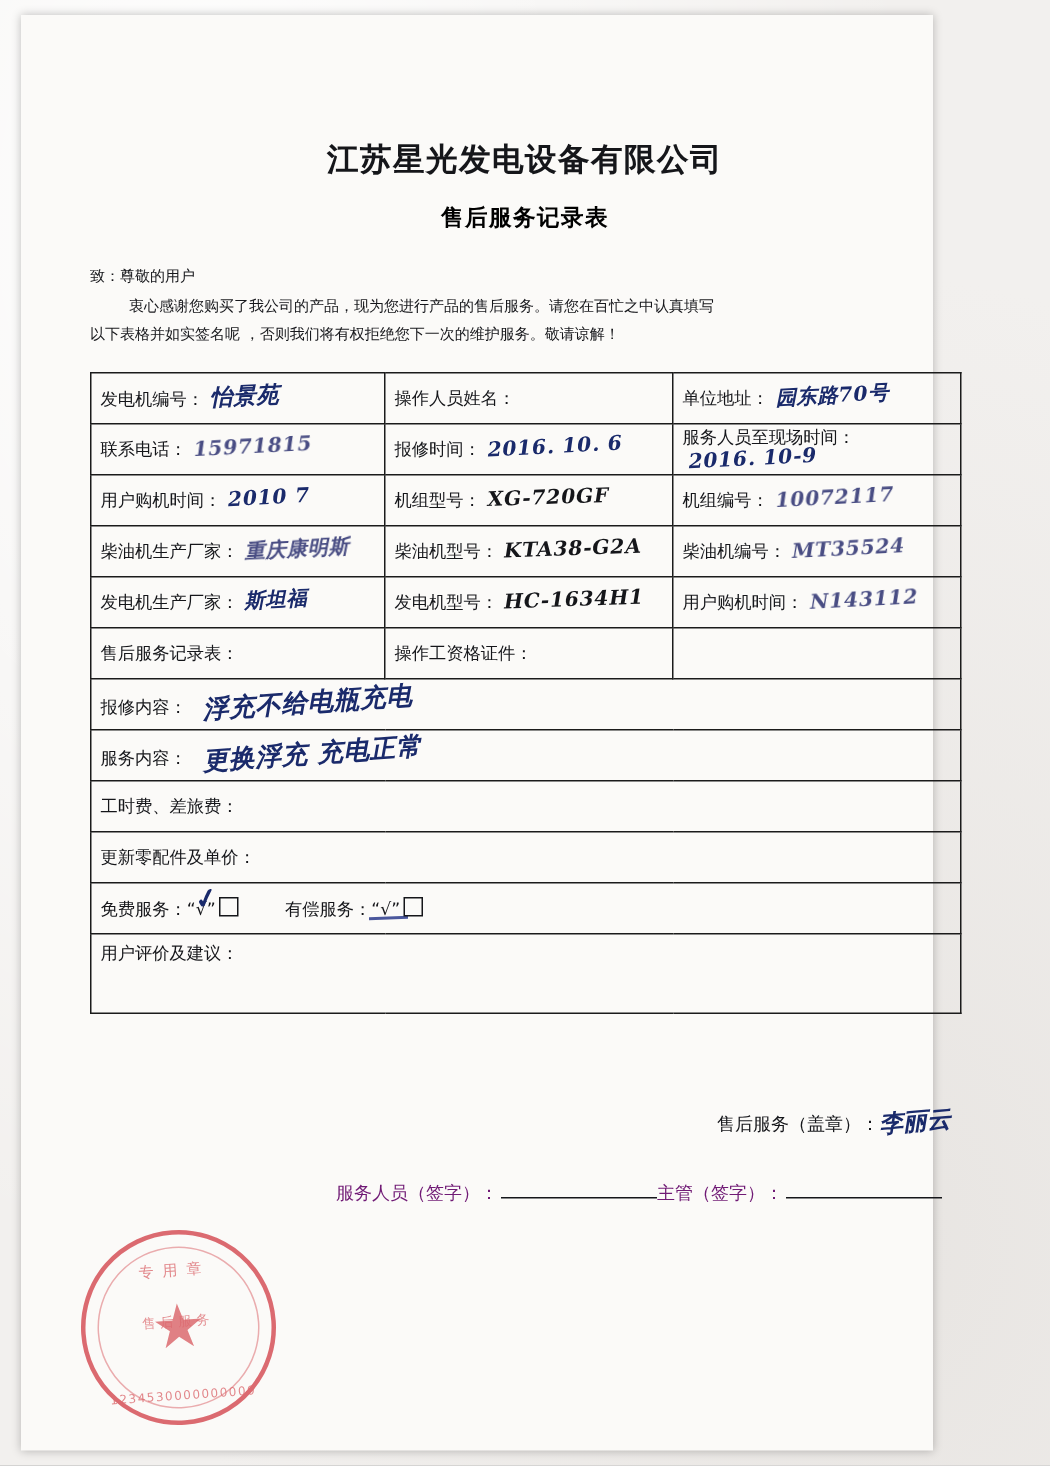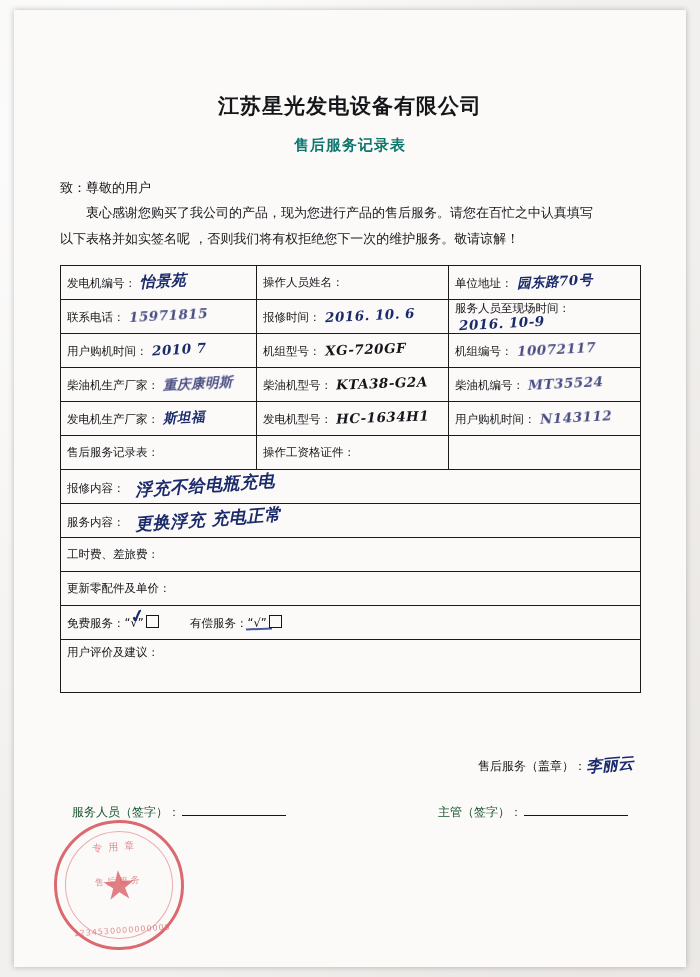--- a/index.html
+++ b/index.html
@@ -20,21 +20,21 @@
     background: #f2f0ee;
     background-image:
       radial-gradient(ellipse at 20% 15%, #ffffff 0%, rgba(255,255,255,0) 60%),
       radial-gradient(ellipse at 85% 85%, #e8e5e2 0%, rgba(232,229,226,0) 55%);
     overflow: hidden;
   }
   .sheet {
     position: absolute;
     left: 14px;
     top: 10px;
-    width: 672px;
+    width: 608px;
     height: 957px;
     background: #fbfaf8;
     box-shadow: 0 0 6px rgba(0,0,0,0.25);
   }
   .content {
     position: absolute;
     left: 46px;
     top: 60px;
     width: 580px;
   }
@@ -46,27 +46,27 @@
     letter-spacing: 1px;
     color: #15161a;
     margin: 22px 0 0 0;
   }
   .subtitle {
     text-align: center;
     font-family: "DejaVu Sans", sans-serif;
     font-weight: bold;
     font-size: 15px;
     letter-spacing: 1px;
-    color: #0f766e;
+    color: #000000;
     margin: 16px 0 0 0;
   }
   .intro {
     margin-top: 20px;
     font-family: "DejaVu Sans", sans-serif;
-    font-size: 13px;
+    font-size: 10px;
     color: #16171b;
     line-height: 1.95;
   }
   .intro .line-indent { text-indent: 26px; display: block; }
   .intro .line { display: block; }
 
   table.form {
     margin-top: 14px;
     border-collapse: collapse;
     width: 580px;
@@ -149,24 +149,24 @@
     font-family: "DejaVu Sans", sans-serif;
     font-size: 12px;
     color: #15161a;
   }
   .sig-bottom {
     position: absolute;
     left: 12px;
     top: 110px;
     width: 556px;
     display: flex;
-    justify-content: space-between;
+    justify-content: flex-end;
     font-family: Liberation Mono, monospace;
     font-size: 12px;
-    color: #14532d;
+    color: #701a75;
   }
   .sigline {
     display: inline-block;
     width: 86px;
     border-bottom: 1px solid #15161a;
     height: 12px;
     margin-left: 2px;
   }
   .sigline.long { width: 104px; }
 

